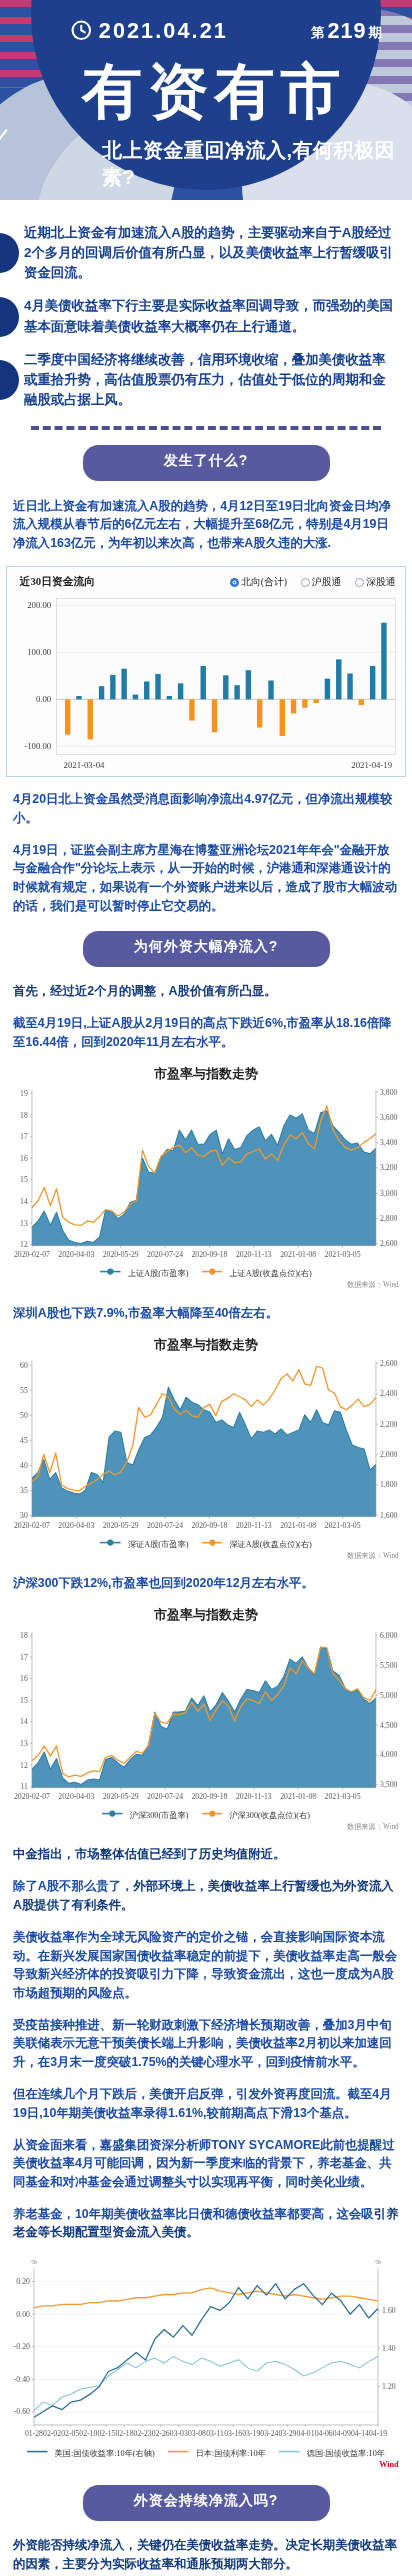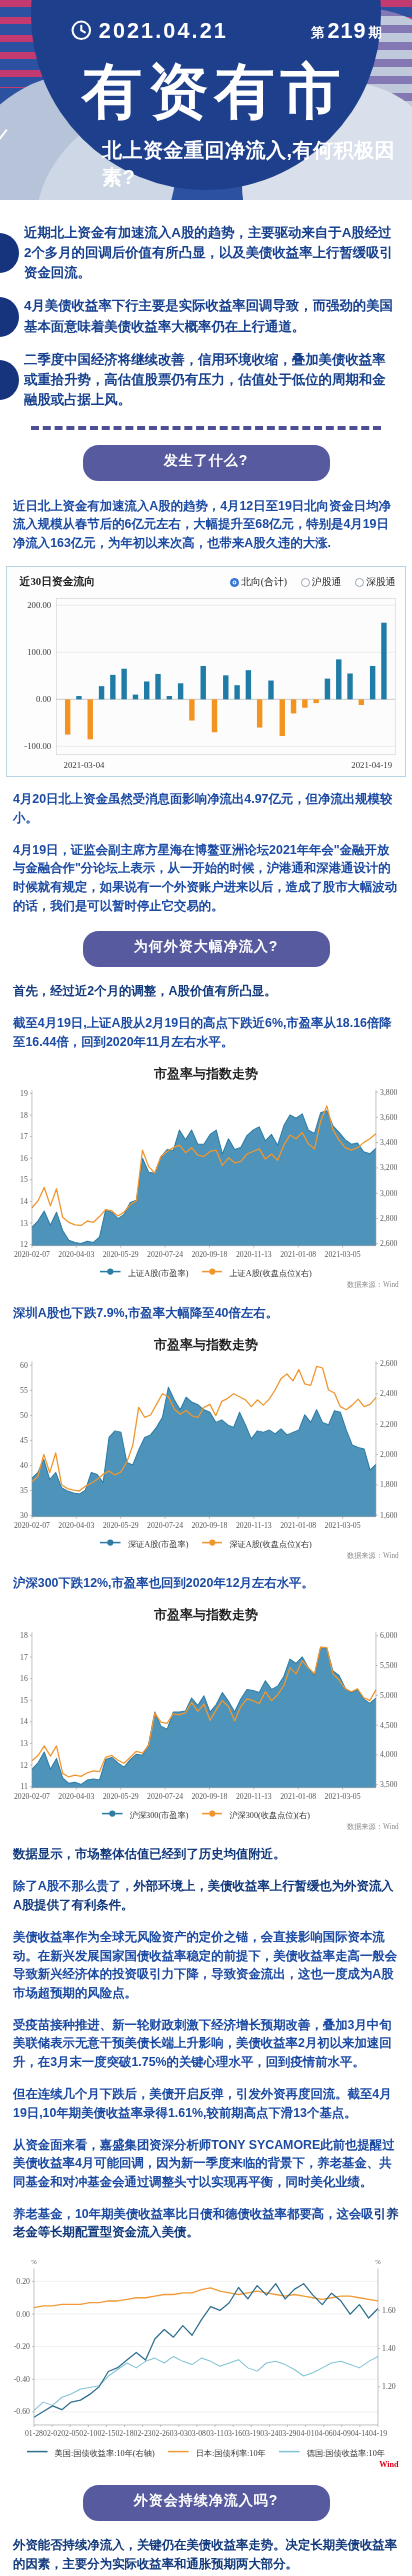--- a/index.html
+++ b/index.html
@@ -377,21 +377,21 @@
       <span class="legend-item">
         <svg width="20.6" height="7.2" viewBox="0 0 40 14">
           <line x1="0" y1="7" x2="40" y2="7" stroke="#f0962e" stroke-width="3"></line>
           <circle cx="20" cy="7" r="6" fill="#f0962e"></circle>
         </svg>
         <span>沪深300(收盘点位)(右)</span>
       </span>
     </div>
   <div class="src-line">数据来源：Wind</div>
 
-  <p class="para em">数据显示，市场整体估值已经到了历史均值附近。</p>
+  <p class="para em">中金指出，市场整体估值已经到了历史均值附近。</p>
   <p class="para"><span>除了A股不那么贵了，</span><span class="em">外部环境上，美债收益率上行暂缓也为外资流入A股提供了有利条件。</span></p>
   <p class="para">美债收益率作为全球无风险资产的定价之锚，会直接影响国际资本流动。在新兴发展国家国债收益率稳定的前提下，美债收益率走高一般会导致新兴经济体的投资吸引力下降，导致资金流出，这也一度成为A股市场超预期的风险点。</p>
   <p class="para">受疫苗接种推进、新一轮财政刺激下经济增长预期改善，叠加3月中旬美联储表示无意干预美债长端上升影响，美债收益率2月初以来加速回升，在3月末一度突破1.75%的关键心理水平，回到疫情前水平。</p>
   <p class="para">但在连续几个月下跌后，美债开启反弹，引发外资再度回流。截至4月19日,10年期美债收益率录得1.61%,较前期高点下滑13个基点。</p>
   <p class="para">从资金面来看，嘉盛集团资深分析师TONY SYCAMORE此前也提醒过美债收益率4月可能回调，因为新一季度来临的背景下，养老基金、共同基金和对冲基金会通过调整头寸以实现再平衡，同时美化业绩。</p>
   <p class="para"><span>养老基金，10年期美债收益率比日债和德债收益率都要高，这会吸</span><span class="em">引养老金等长期配置型资金流入美债。</span></p>
 
   <div id="c-yields">
       <svg viewBox="0 0 800 370" style="width:100%;display:block">
         <line x1="66" y1="51.333333333333314" x2="734" y2="51.333333333333314" stroke="#e4e4e4"></line>

